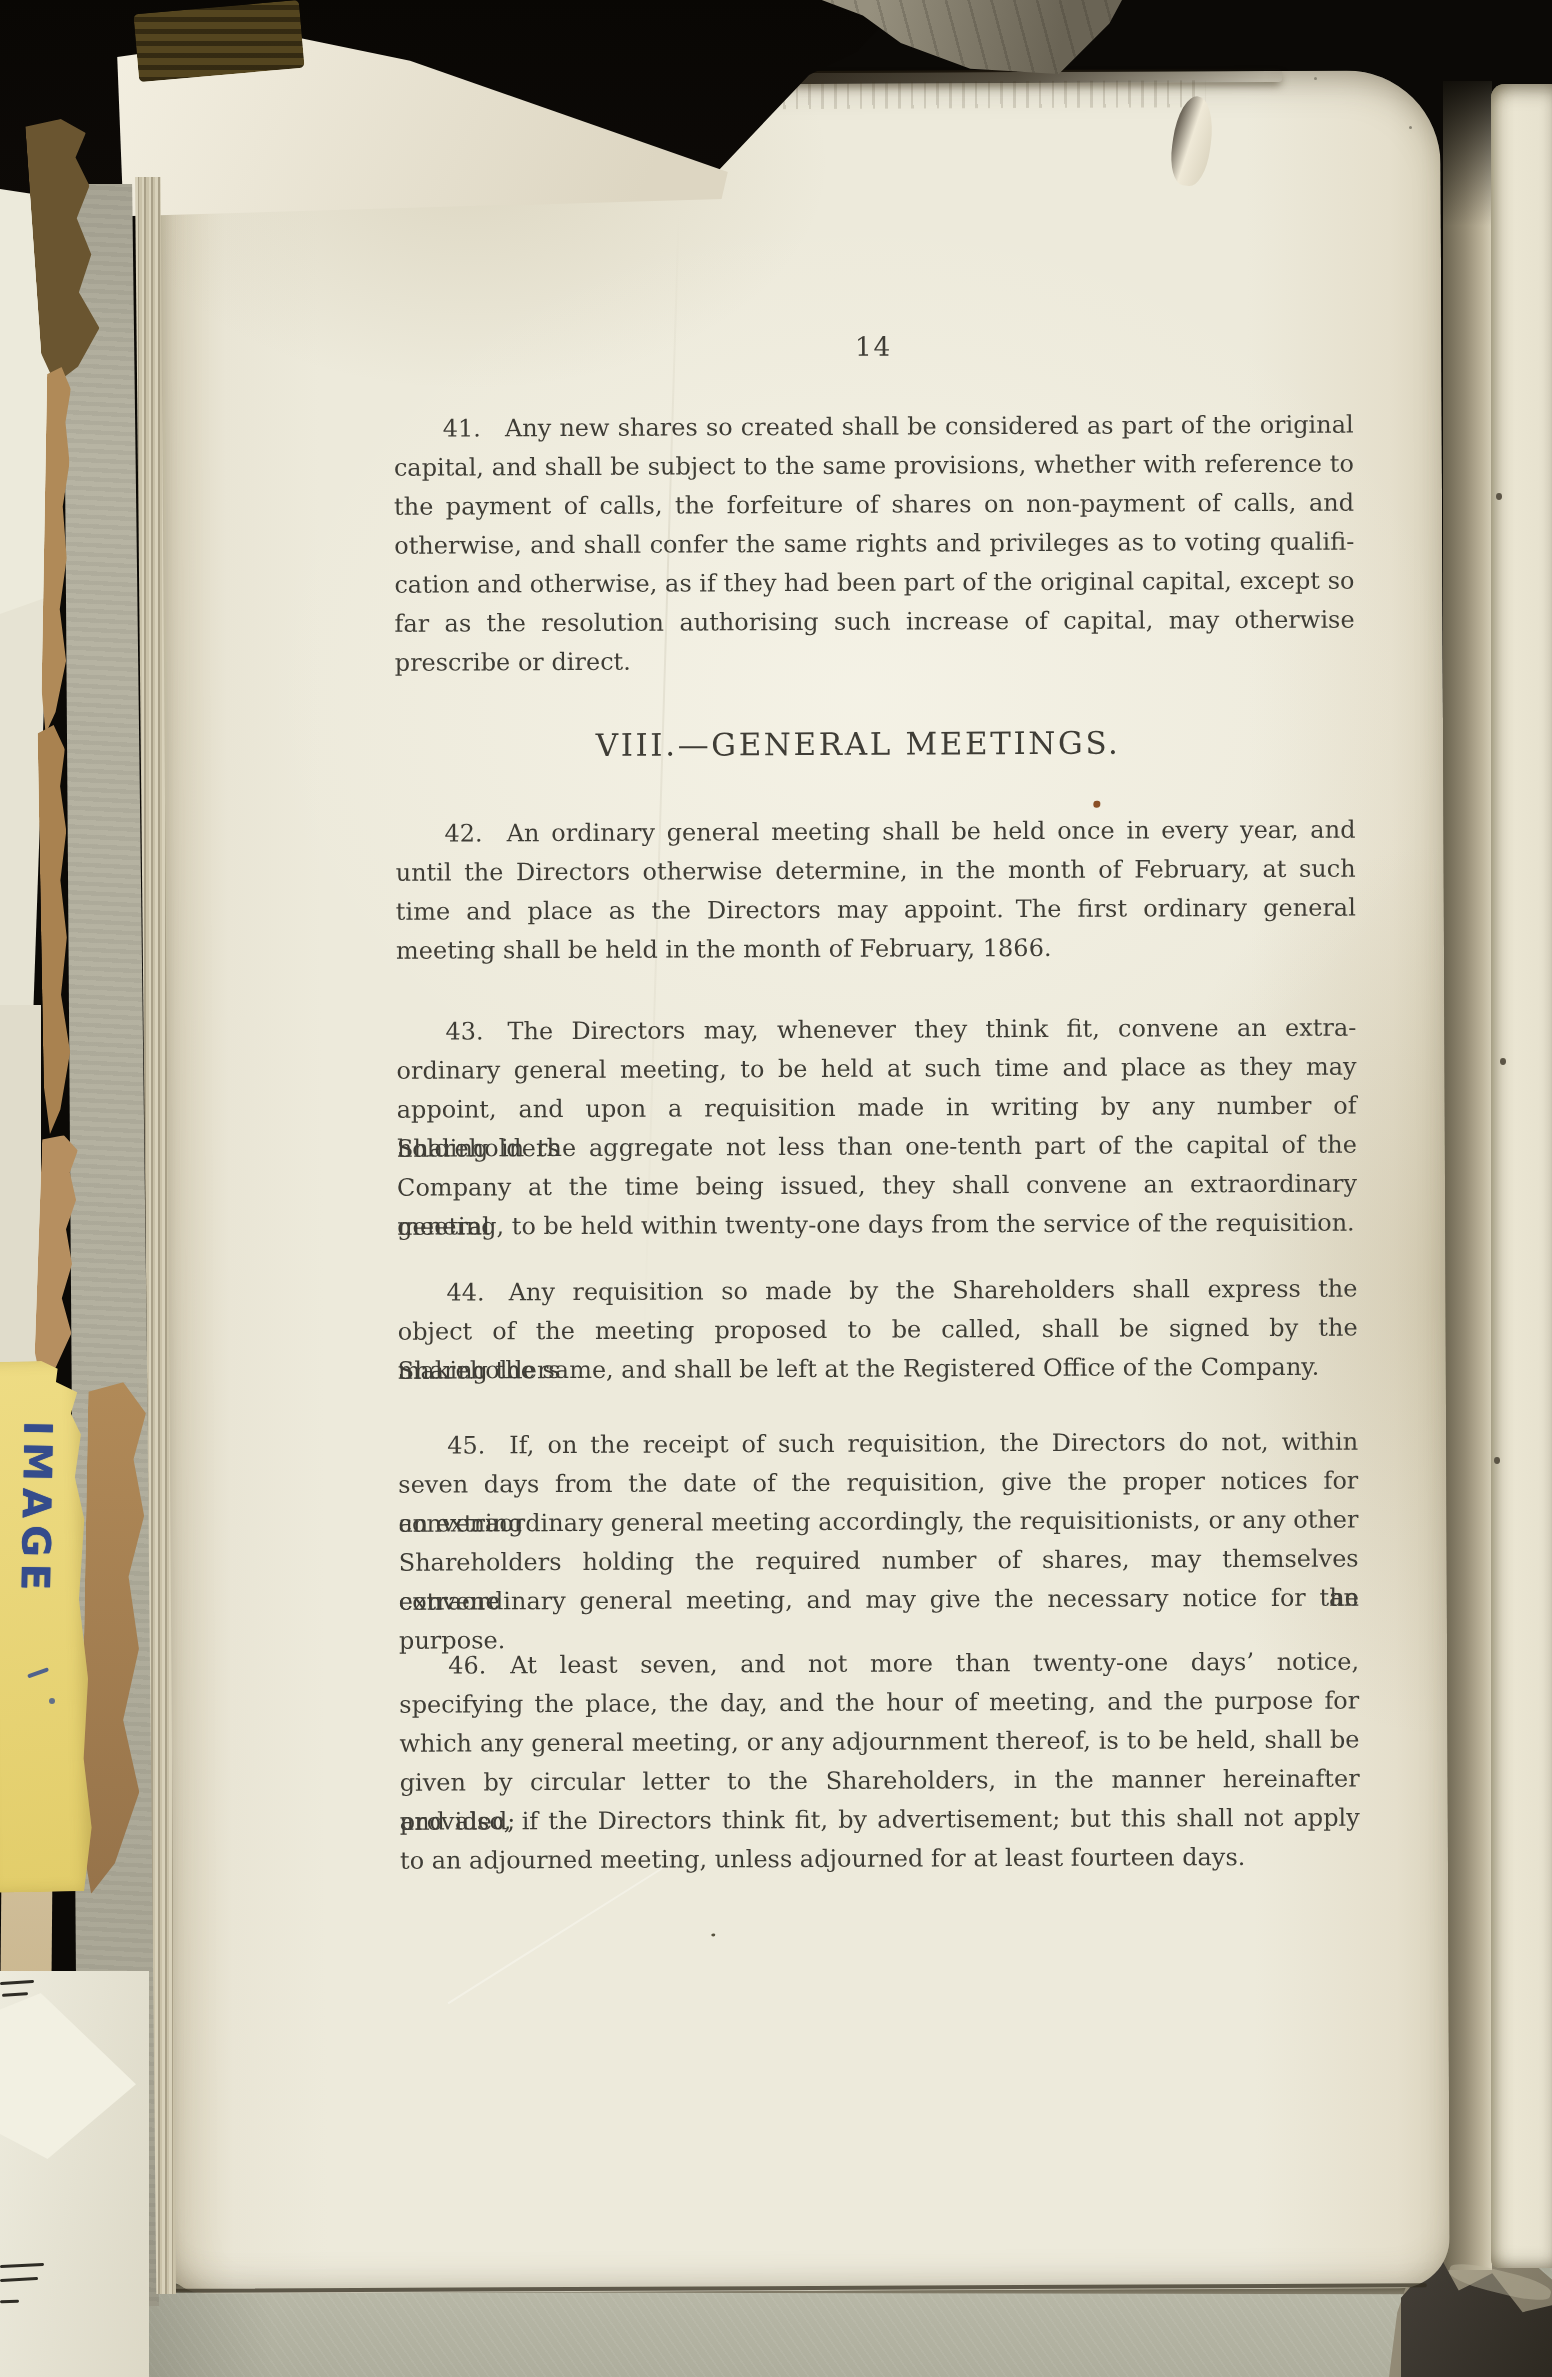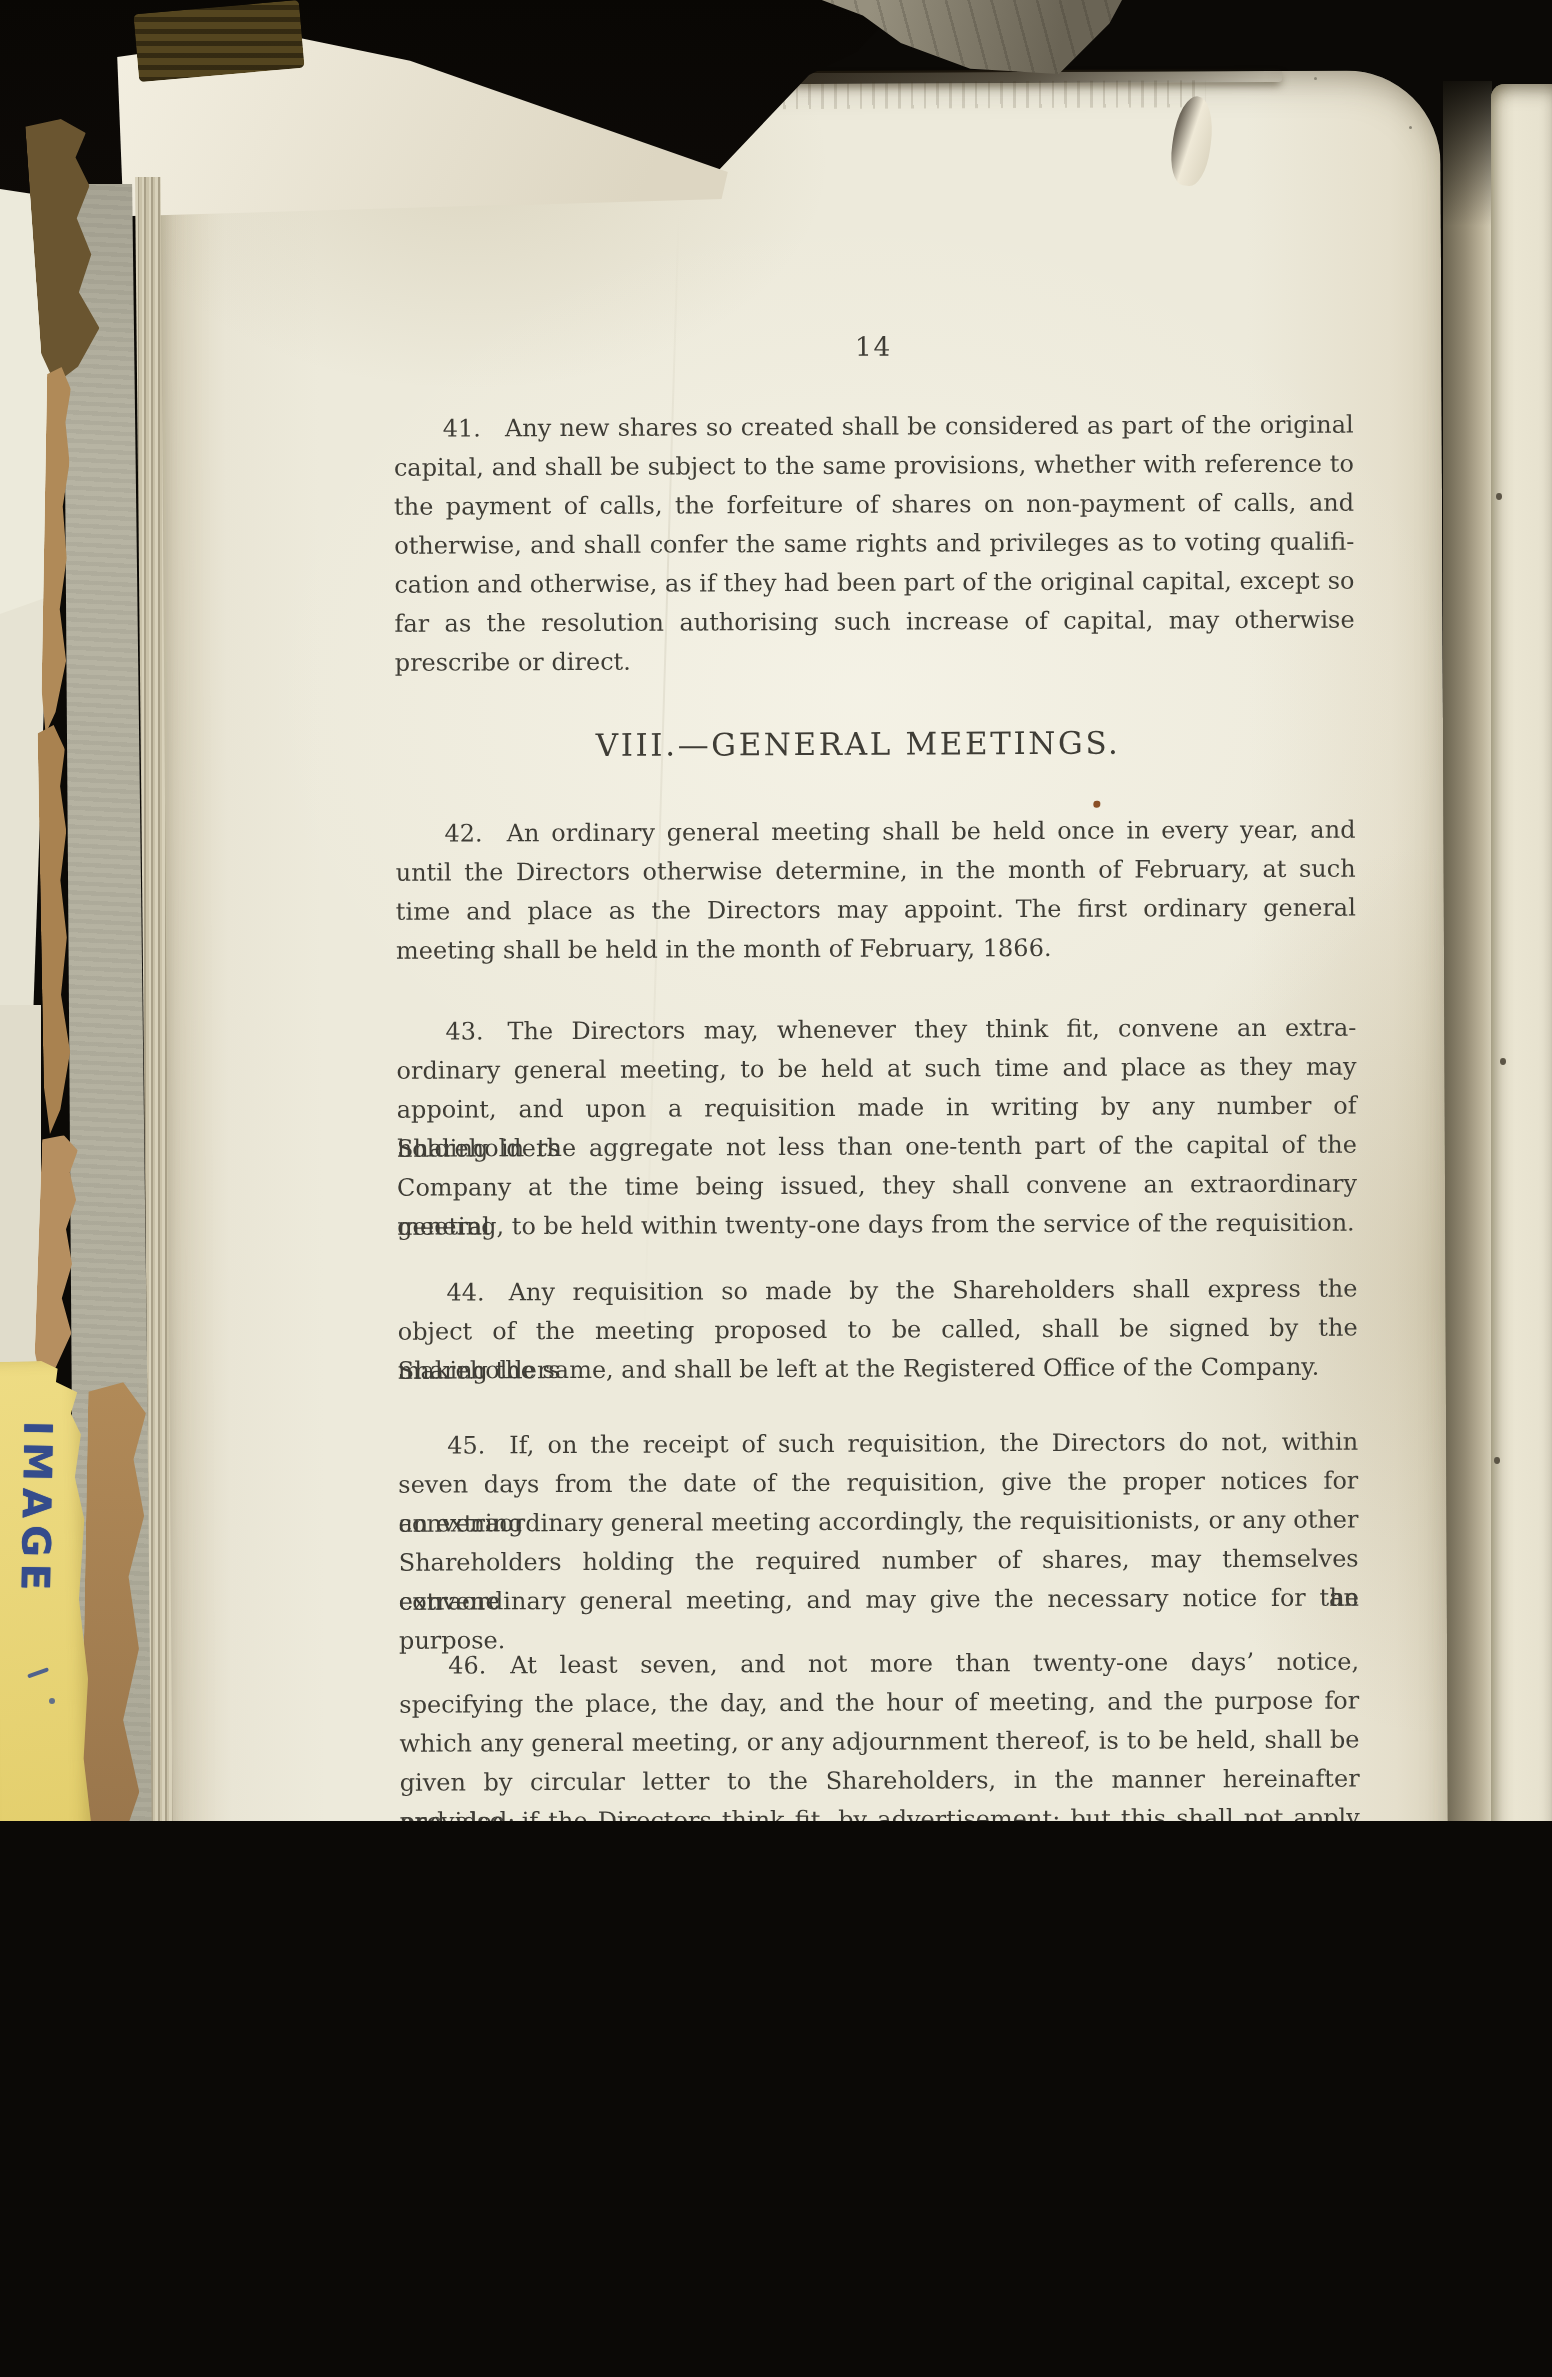--- a/index.html
+++ b/index.html
@@ -2,21 +2,21 @@
 <html style="font-size:13.6px"><head>
 <meta charset="utf-8">
 <style>
   html,body{margin:0;padding:0;}
   body{
     width:1553px;height:2377px;
     background:#0b0906;
     font-family:"DejaVu Serif", serif;
     overflow:hidden;
   }
-  .scene{position:relative;width:1553px;height:1821px;overflow:hidden;}
+  .scene{position:relative;width:1553px;height:2377px;overflow:hidden;}
 
   
   .surface{
     position:absolute;left:0;top:2249px;width:1553px;height:129px;z-index:1;
     background:
       linear-gradient(to right, rgba(60,60,48,.38), rgba(60,60,48,0) 273px),
       repeating-linear-gradient(55deg, rgba(255,255,255,.05) 0 1.7px, rgba(255,255,255,0) 1.7px 7.7px),
       linear-gradient(to bottom,#9d9d8c,#b7b7a6 35%,#aeae9d);
   }
   .page-seam{

